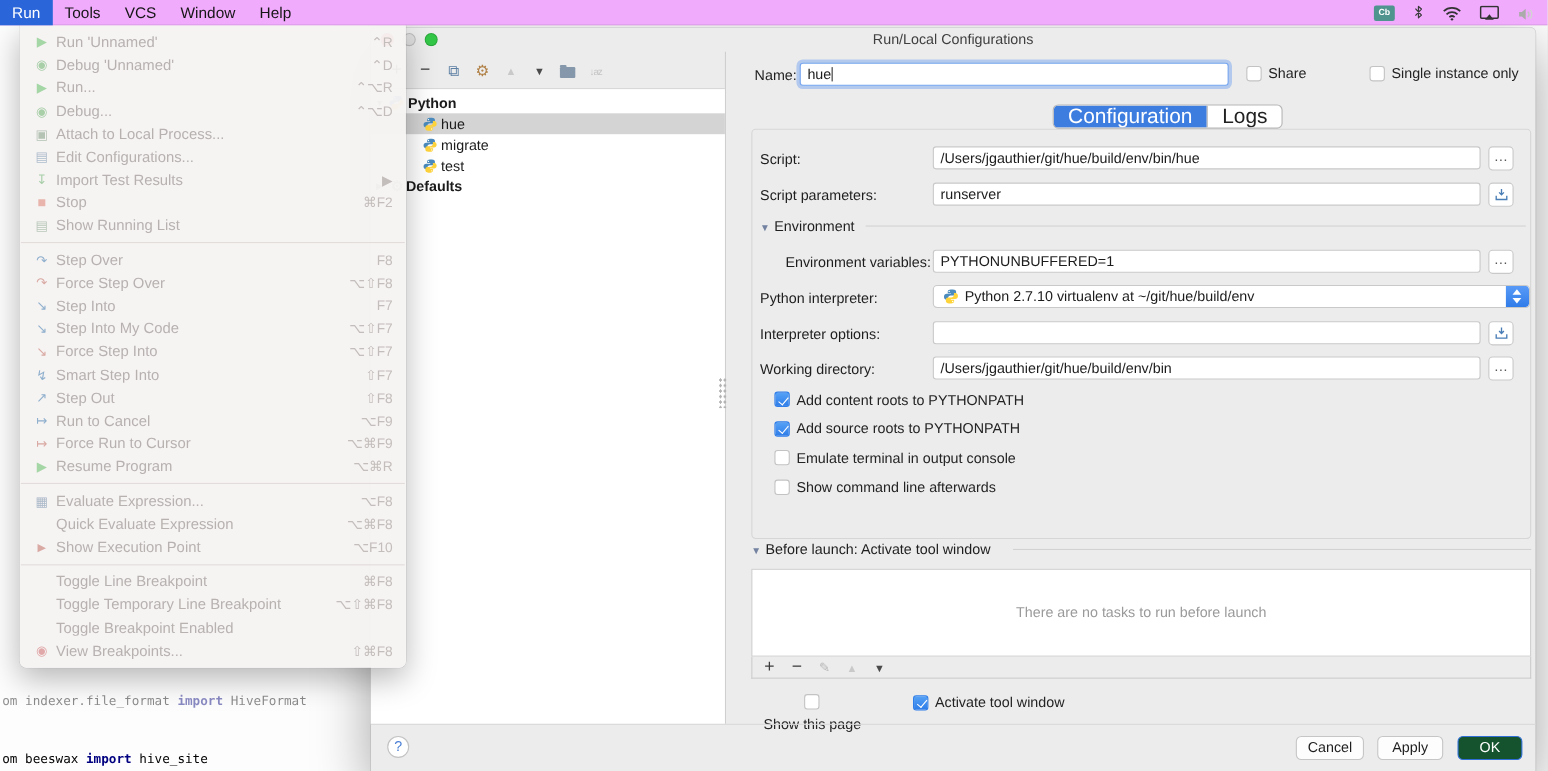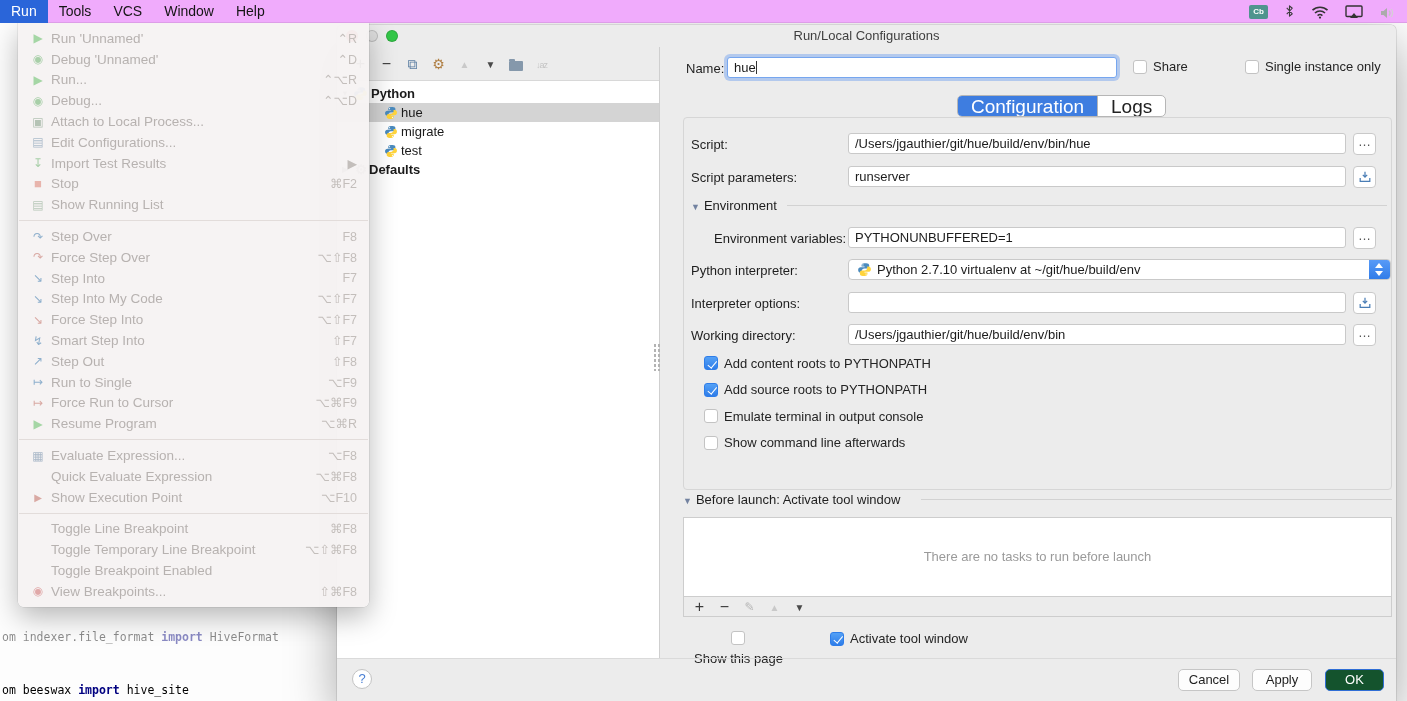--- a/index.html
+++ b/index.html
@@ -281,21 +281,21 @@
       </div>
 
       <div class="mi">
         <span class="mi-ic" data-icon="step-out-icon"></span>
         <span class="mi-lb">Step Out</span>
         <span class="mi-sc">⇧F8</span>
       </div>
 
       <div class="mi">
         <span class="mi-ic" data-icon="run-to-cursor-icon"></span>
-        <span class="mi-lb">Run to Single</span>
+        <span class="mi-lb">Run to Cancel</span>
         <span class="mi-sc">⌥F9</span>
       </div>
 
       <div class="mi">
         <span class="mi-ic" data-icon="force-run-to-cursor-icon"></span>
         <span class="mi-lb">Force Run to Cursor</span>
         <span class="mi-sc">⌥⌘F9</span>
       </div>
 
       <div class="mi">

